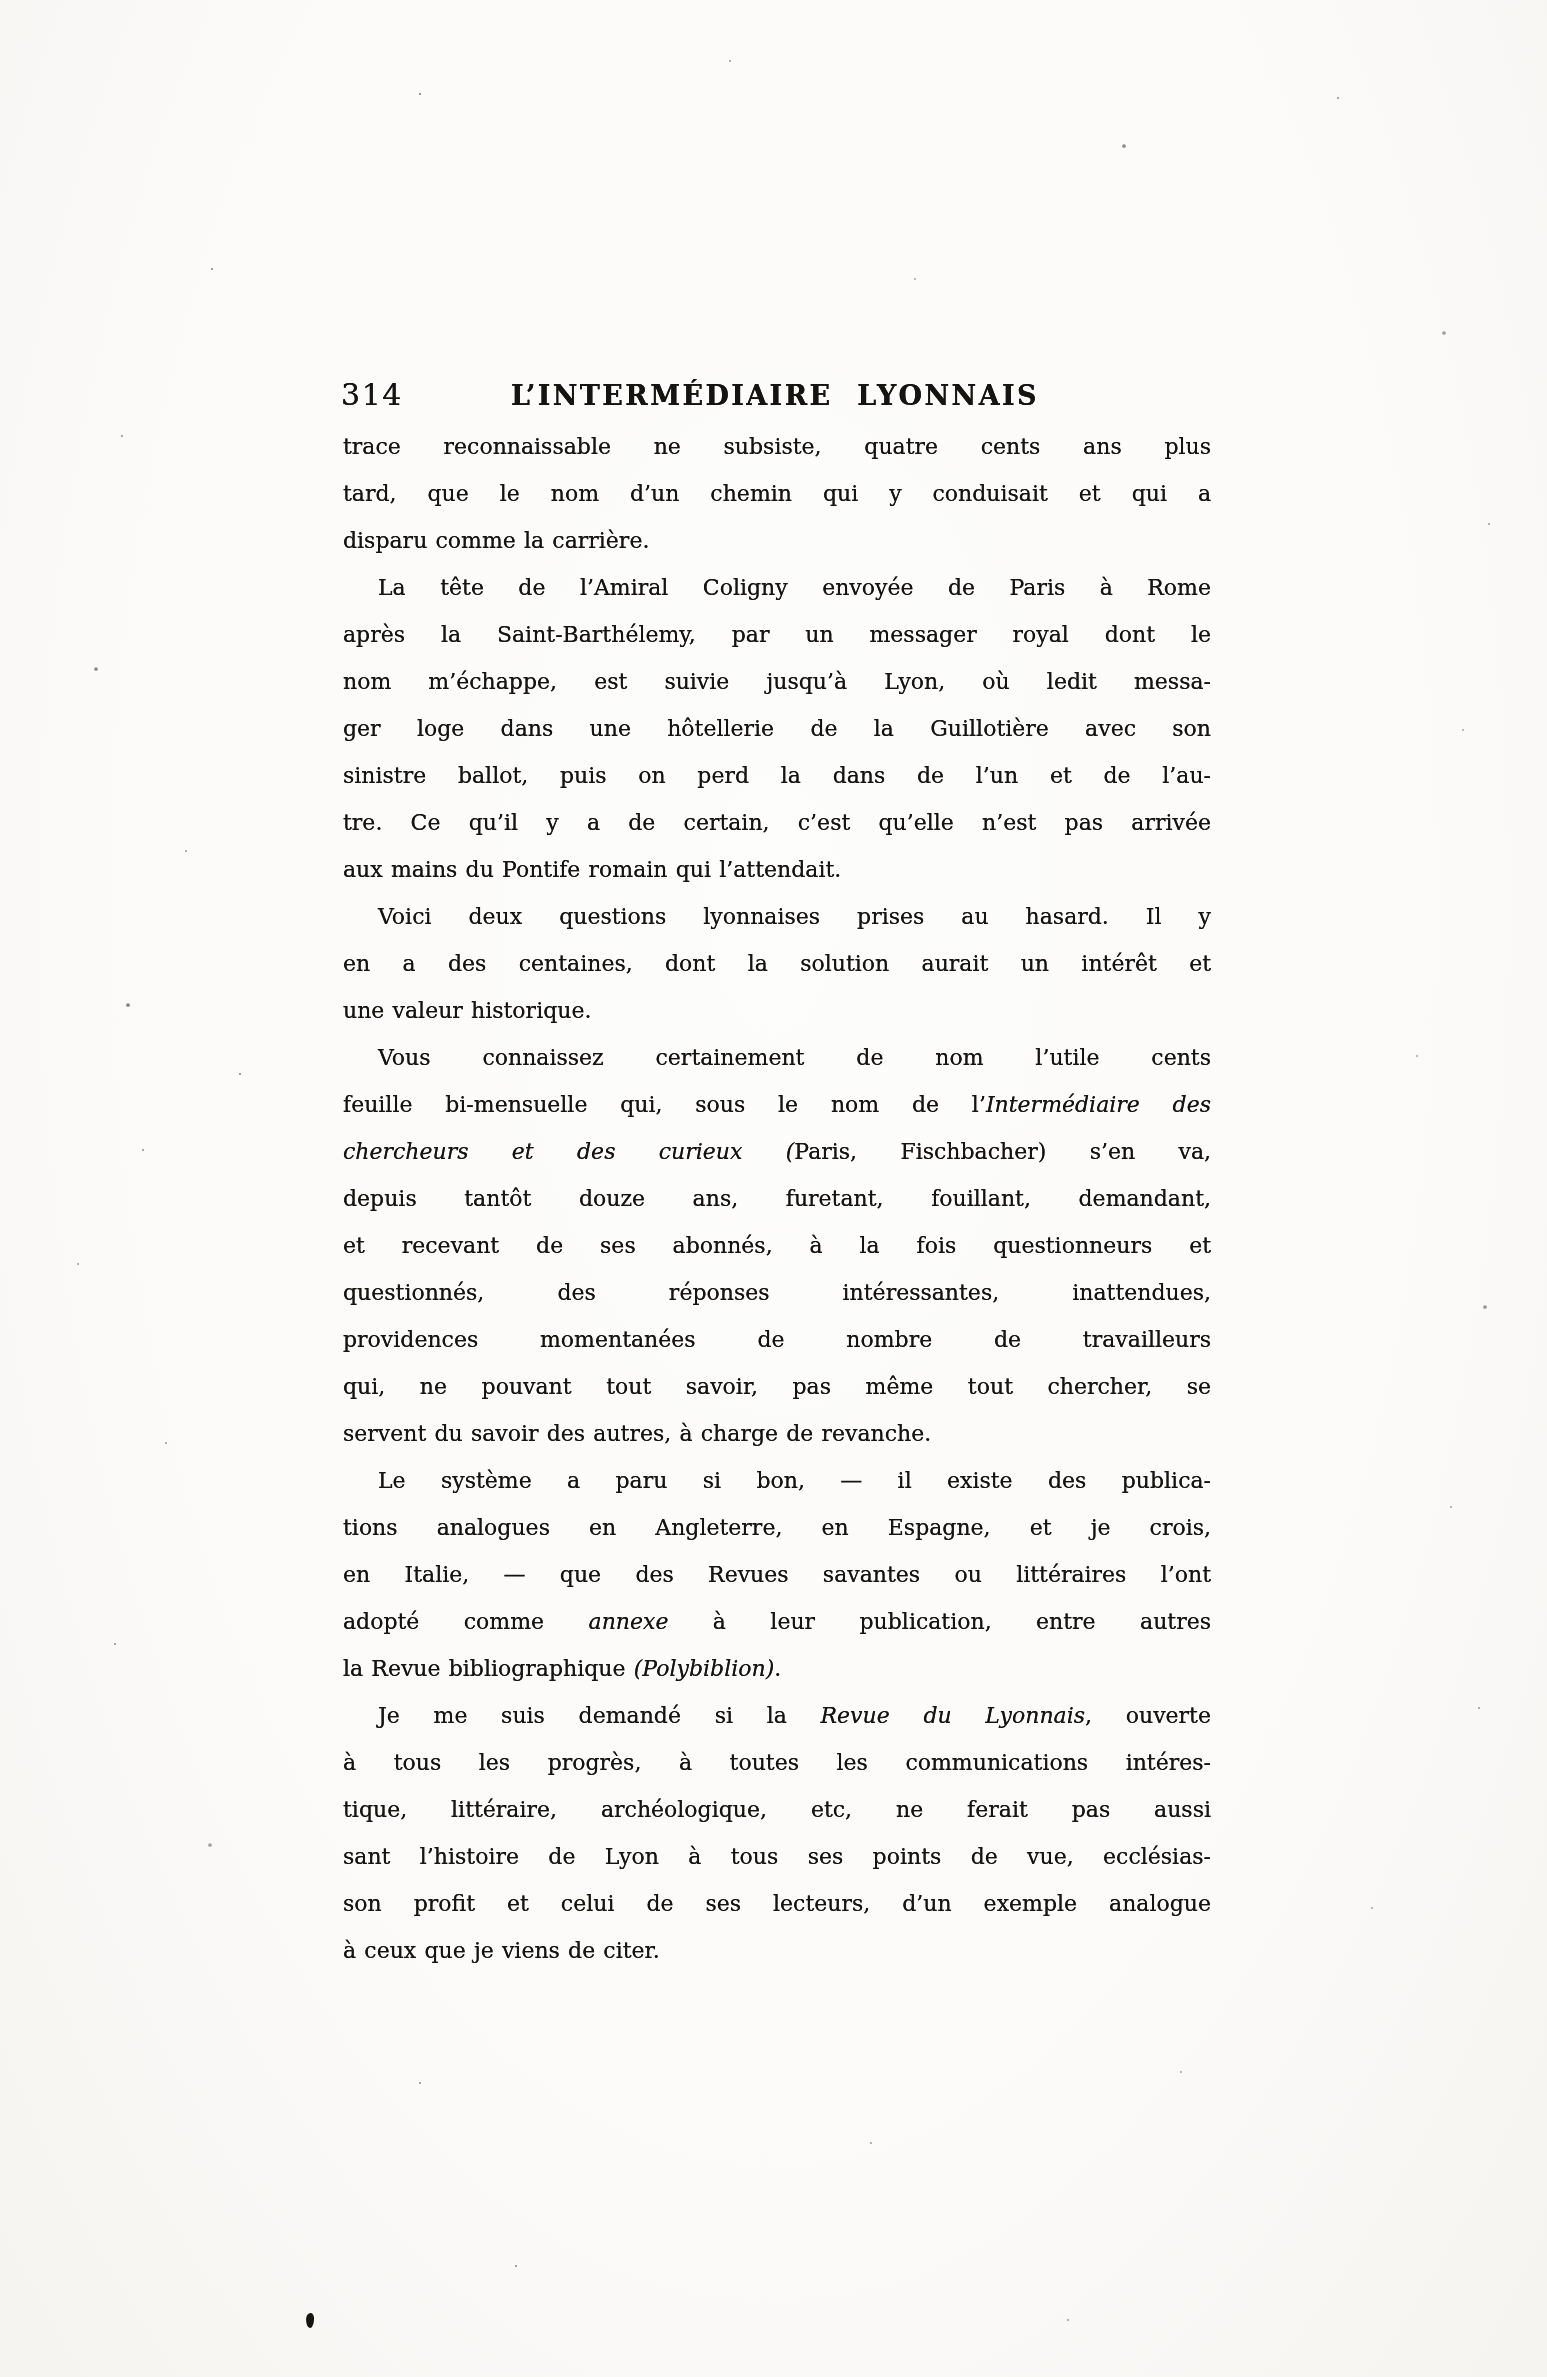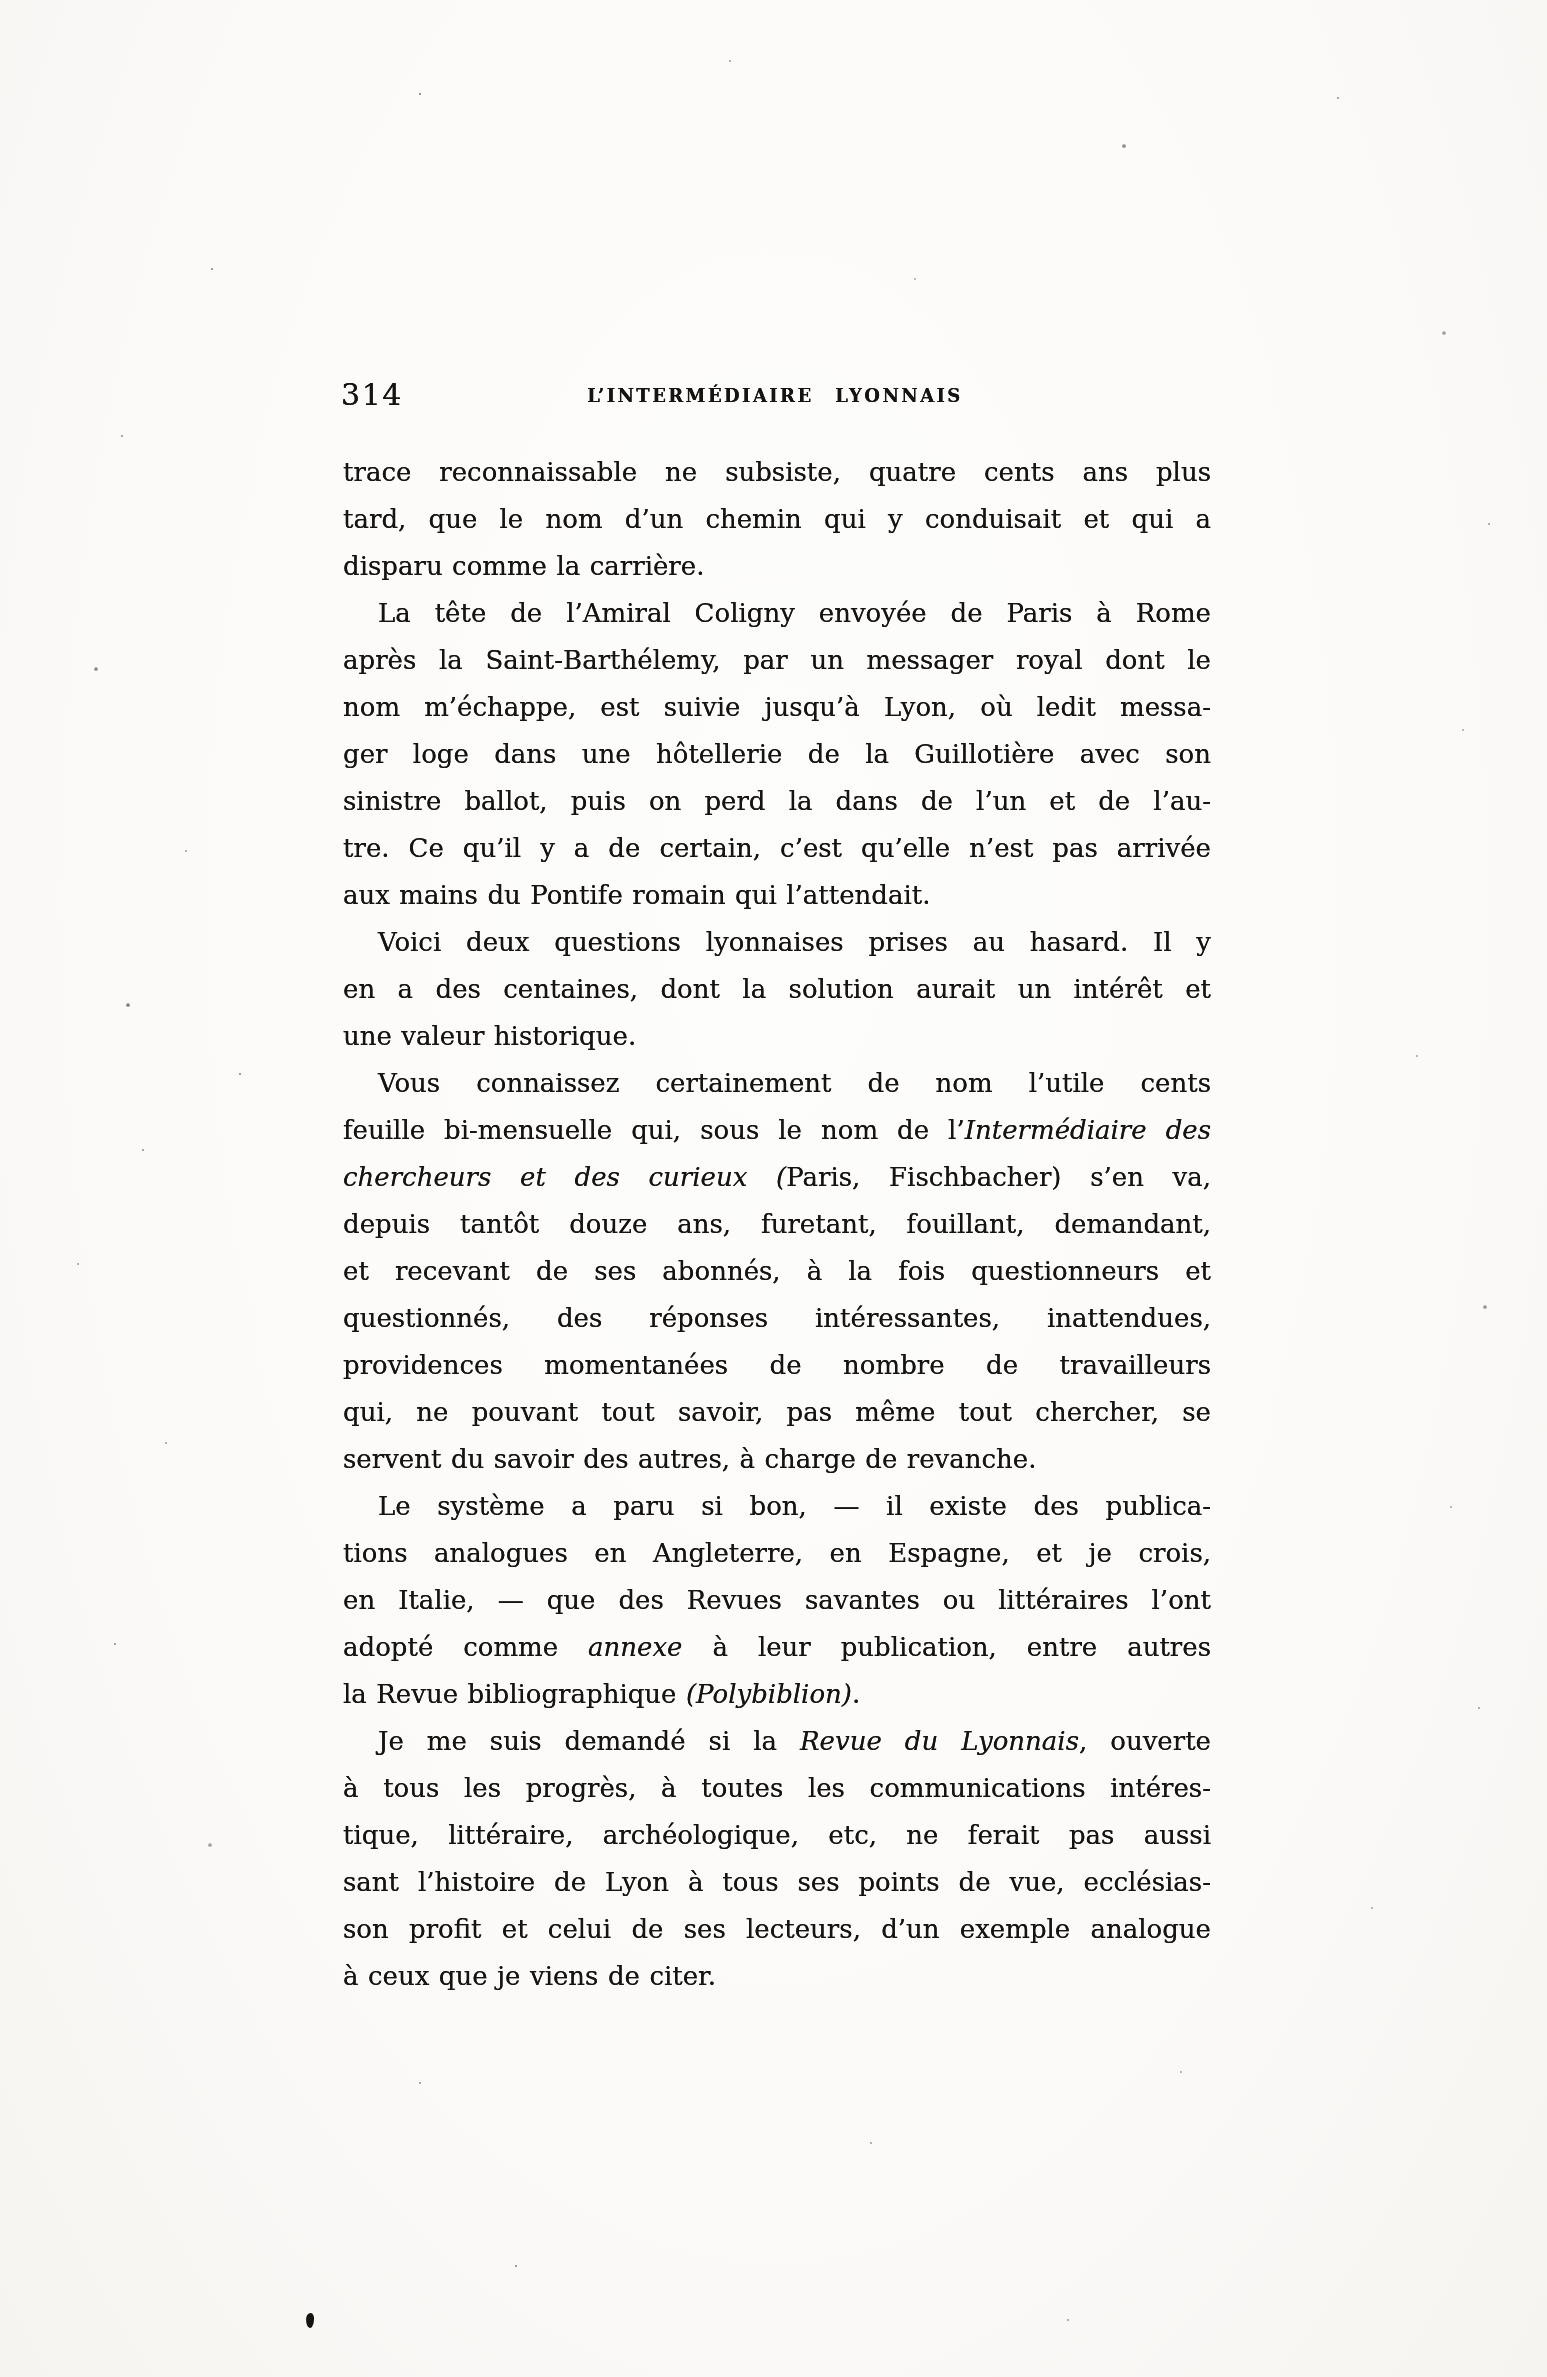--- a/index.html
+++ b/index.html
@@ -13,28 +13,28 @@
   }
   
   .header{position:absolute;left:341px;top:378px;width:868px;height:34px;}
   .page-number{
     position:absolute;left:0;top:1.6px;
     font-size:30px;line-height:29px;letter-spacing:1.6px;
     text-shadow:0 0 0.6px currentColor;
   }
   .running-title{
     position:absolute;left:50%;top:4px;transform:translateX(-50%);
-    font-size:18px;line-height:27px;font-weight:bold;
+    font-size:27px;line-height:27px;font-weight:bold;
     letter-spacing:2.4px;word-spacing:13px;white-space:nowrap;
     text-shadow:0 0 0.5px currentColor;
   }
   
   .textblock{
-    position:absolute;left:343px;top:449px;width:868px;
-    font-size:26px;
+    position:absolute;left:343px;top:423px;width:868px;
+    font-size:22px;
   }
   .paragraph{margin:0;padding:0;}
   .line{
     height:47px;line-height:47px;
     white-space:nowrap;
     text-align:justify;text-align-last:justify;
     word-spacing:1.2px;
     text-shadow:0 0 0.6px rgba(15,12,10,.85);
   }
   .line.last{text-align-last:left;}

